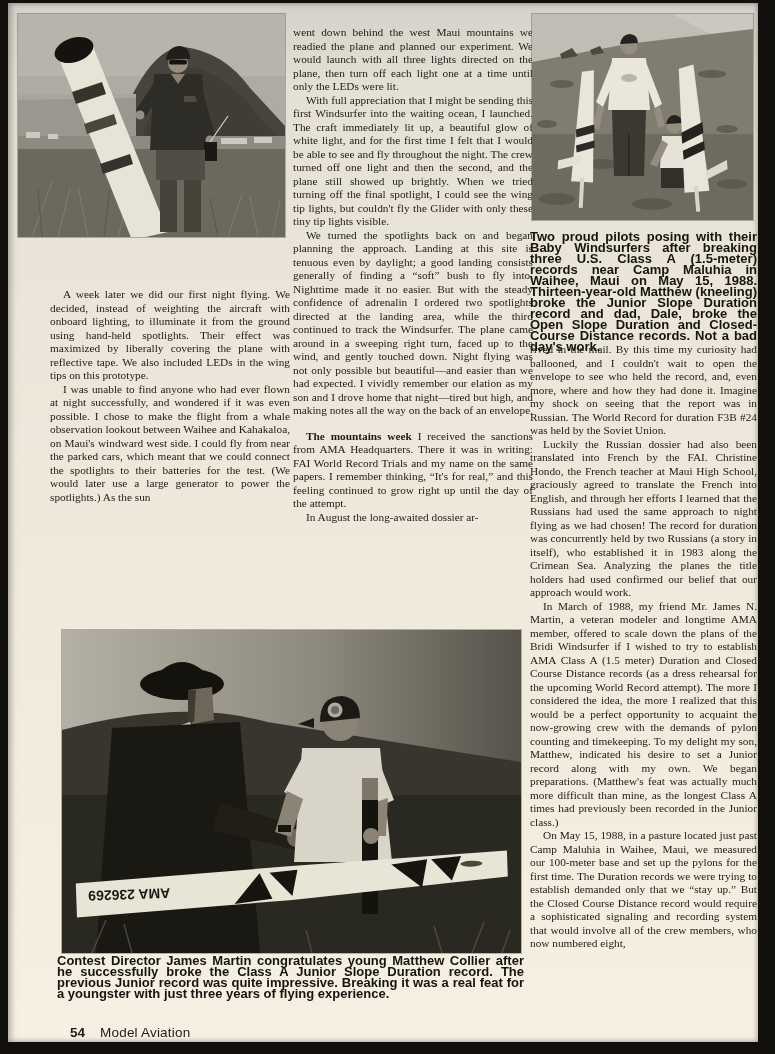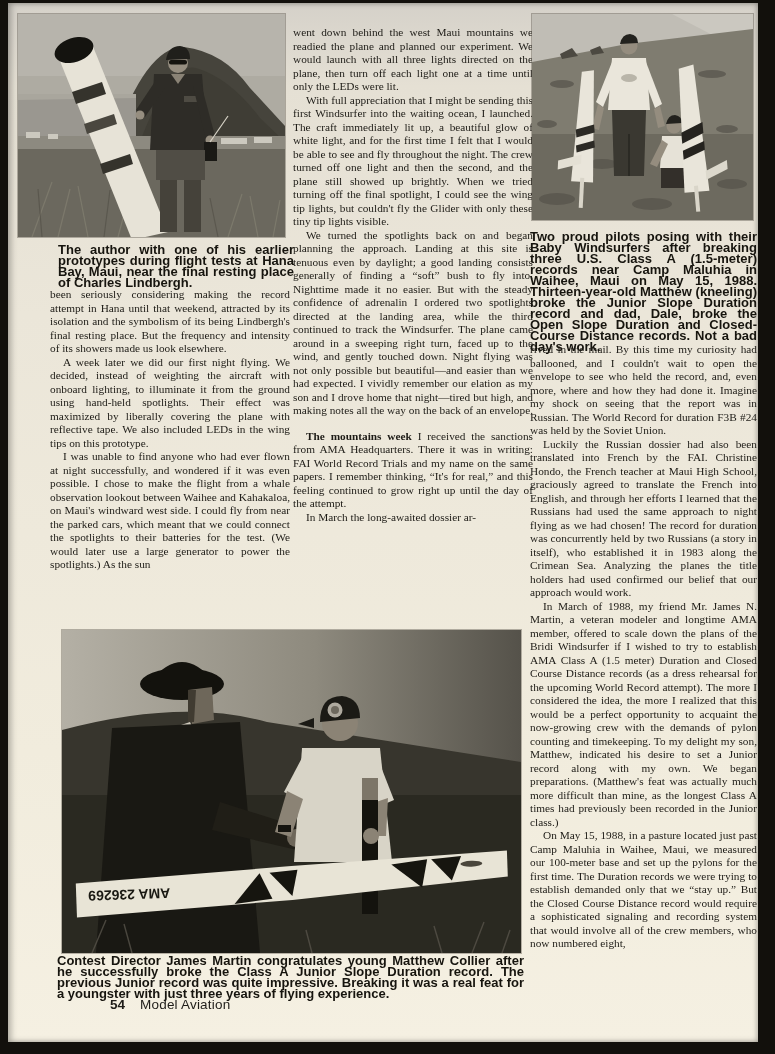--- a/index.html
+++ b/index.html
@@ -18,21 +18,21 @@
   .col p.gap{margin-top:12px;}
   #photo1{left:10px;top:11px;width:267px;height:223px;}
   #caption1{left:50px;top:241px;width:236px;}
   #col-left{left:42px;top:285px;width:240px;}
   #col-mid{left:285px;top:23px;width:240px;}
   #photo2{left:524px;top:11px;width:221px;height:206px;}
   #caption2{left:522px;top:228px;width:227px;}
   #col-right{left:522px;top:340px;width:227px;}
   #photo3{left:54px;top:627px;width:459px;height:323px;}
   #caption3{left:49px;top:952px;width:467px;}
-  .footer{position:absolute;left:62px;top:992px;font-family:"Liberation Sans",sans-serif;color:#1f1d19;margin-left:40px;}
+  .footer{position:absolute;left:62px;top:1020px;font-family:"Liberation Sans",sans-serif;color:#1f1d19;}
   .footer .num{font-weight:bold;font-size:13.5px;}
   .footer .mag{font-size:13.5px;margin-left:15px;letter-spacing:.2px;}
 </style>
 </head>
 <body>
 
 <div class="canvas">
   <div class="page">
 
     <div id="photo1" class="photo">
@@ -88,34 +88,32 @@
           <circle cx="192" cy="126" r="4.5" fill="#968e80"></circle>
           <rect x="186" y="128" width="13" height="19" fill="#1a1915"></rect>
           <path d="M192,128 L210,102" stroke="#d8d4c8" stroke-width="1.2"></path>
           <rect x="138" y="136" width="49" height="30" fill="#504d45"></rect>
           <rect x="142" y="166" width="17" height="52" fill="#45423a"></rect>
           <rect x="166" y="166" width="17" height="52" fill="#45423a"></rect>
         </g>
       </svg>
     </div>
 
-    <div id="caption1" class="caption">The author with one of his earlier prototypes during flight tests at Hana Bay, Maui, near the final resting place of Charles Lindbergh.</div>
 
     <div id="col-left" class="col">
-      <p>been seriously considering making the record attempt in Hana until that weekend, attracted by its isolation and the symbolism of its being Lindbergh's final resting place. But the frequency and intensity of its showers made us look elsewhere.</p>
       <p class="ind">A week later we did our first night flying. We decided, instead of weighting the aircraft with onboard lighting, to illuminate it from the ground using hand-held spotlights. Their effect was maximized by liberally covering the plane with reflective tape. We also included LEDs in the wing tips on this prototype.</p>
       <p class="ind">I was unable to find anyone who had ever flown at night successfully, and wondered if it was even possible. I chose to make the flight from a whale observation lookout between Waihee and Kahakaloa, on Maui's windward west side. I could fly from near the parked cars, which meant that we could connect the spotlights to their batteries for the test. (We would later use a large generator to power the spotlights.) As the sun</p>
     </div>
 
     <div id="col-mid" class="col">
       <p>went down behind the west Maui mountains we readied the plane and planned our experiment. We would launch with all three lights directed on the plane, then turn off each light one at a time until only the LEDs were lit.</p>
       <p class="ind">With full appreciation that I might be sending this first Windsurfer into the waiting ocean, I launched. The craft immediately lit up, a beautiful glow of white light, and for the first time I felt that I would be able to see and fly throughout the night. The crew turned off one light and then the second, and the plane still showed up brightly. When we tried turning off the final spotlight, I could see the wing tip lights, but couldn't fly the Glider with only these tiny tip lights visible.</p>
       <p class="ind">We turned the spotlights back on and began planning the approach. Landing at this site is tenuous even by daylight; a good landing consists generally of finding a “soft” bush to fly into. Nighttime made it no easier. But with the steady confidence of adrenalin I ordered two spotlights directed at the landing area, while the third continued to track the Windsurfer. The plane came around in a sweeping right turn, faced up to the wind, and gently touched down. Night flying was not only possible but beautiful—and easier than we had expected. I vividly remember our elation as my son and I drove home that night—tired but high, and making notes all the way on the back of an envelope.</p>
       <p class="ind gap"><b>The mountains week</b><span> I received the sanctions from AMA Headquarters. There it was in writing: FAI World Record Trials and my name on the same papers. I remember thinking, “It's for real,” and this feeling continued to grow right up until the day of the attempt.</span></p>
-      <p class="ind">In March the long-awaited dossier ar-</p>
+      <p class="ind">In August the long-awaited dossier ar-</p>
     </div>
 
     <div id="photo2" class="photo">
       <svg viewBox="0 0 221 206" preserveAspectRatio="none">
         <rect width="221" height="206" fill="#c0bdb5"></rect>
         <polygon points="140,0 221,0 221,42" fill="#cbc8c0"></polygon>
         <polygon points="0,48 95,30 221,15 221,206 0,206" fill="#7f7c70"></polygon>
         <rect y="120" width="221" height="86" fill="#67645a" opacity="0.75"></rect>
         <g fill="#55524a" opacity="0.7">
           <ellipse cx="30" cy="70" rx="12" ry="4"></ellipse>

